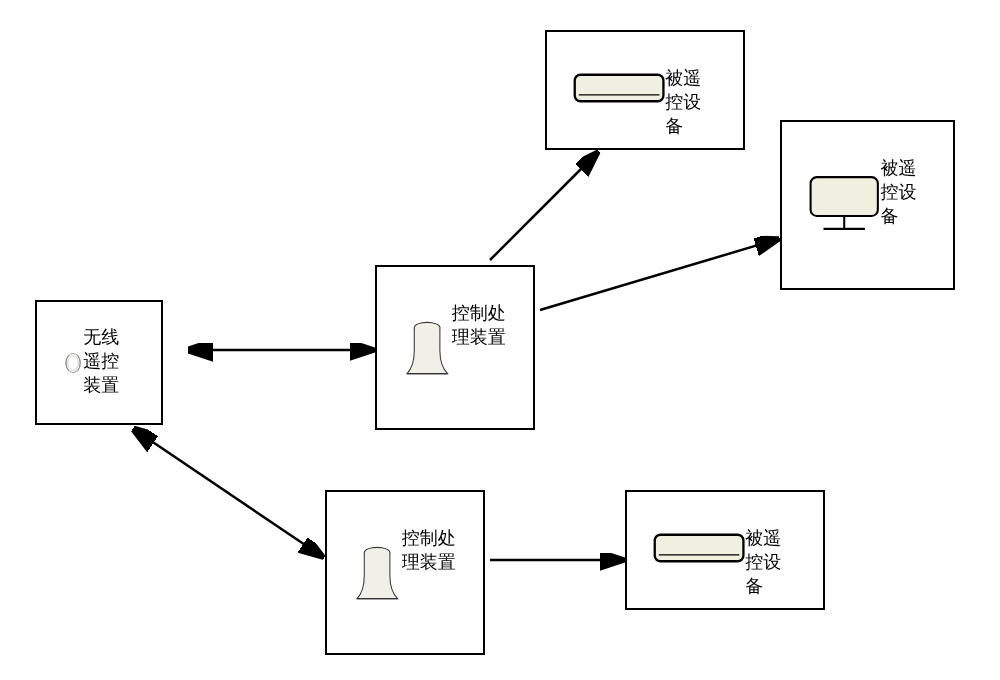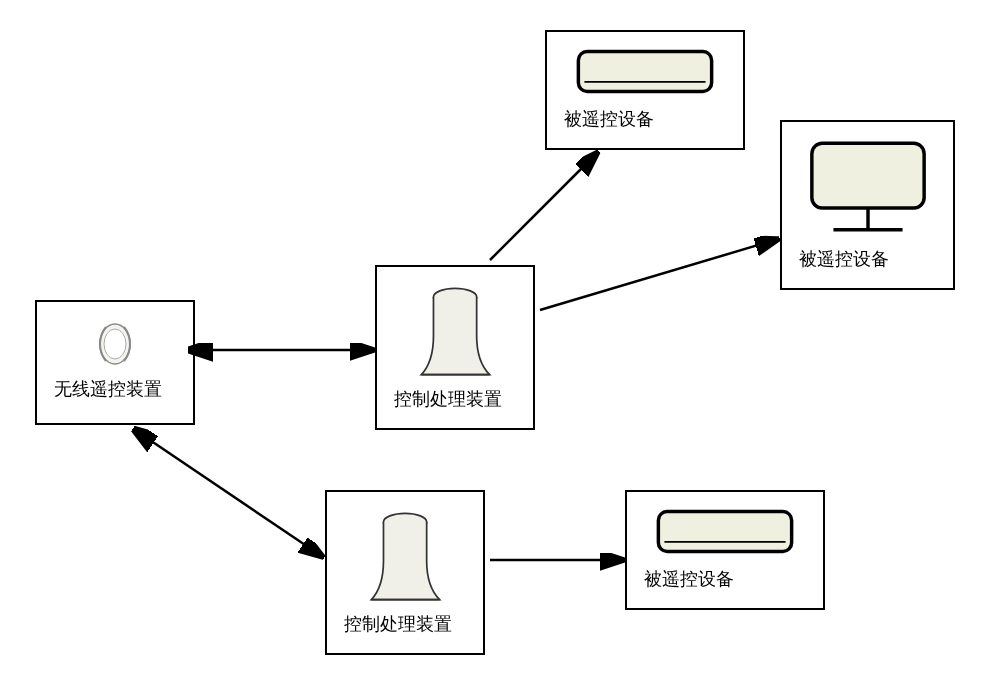--- a/index.html
+++ b/index.html
@@ -12,43 +12,43 @@
       height: 680px;
       background: #fff;
       position: relative;
       font-family: "SimSun", sans-serif;
       font-size: 18px;
     }
     .box {
       position: absolute;
       border: 2px solid #000;
       background: #fff;
-      padding: 17px;
+      padding: 26px;
       display: flex;
-      flex-direction: column;
       align-items: flex-start;
     }
     .label {
       margin-top: 8px;
     }
     .arrow {
       position: absolute;
       stroke: #000;
       stroke-width: 2.5;
       fill: none;
     }
     .arrowhead {
       fill: #000;
     }
     
     .remote-box {
       left: 35px;
       top: 300px;
-      width: 160px;
+      width: 128px;
       height: 125px;
+      align-items: flex-end;
     }
     
     .control-box-top {
       left: 375px;
       top: 265px;
       width: 160px;
       height: 165px;
     }
     
     .control-box-bottom {

